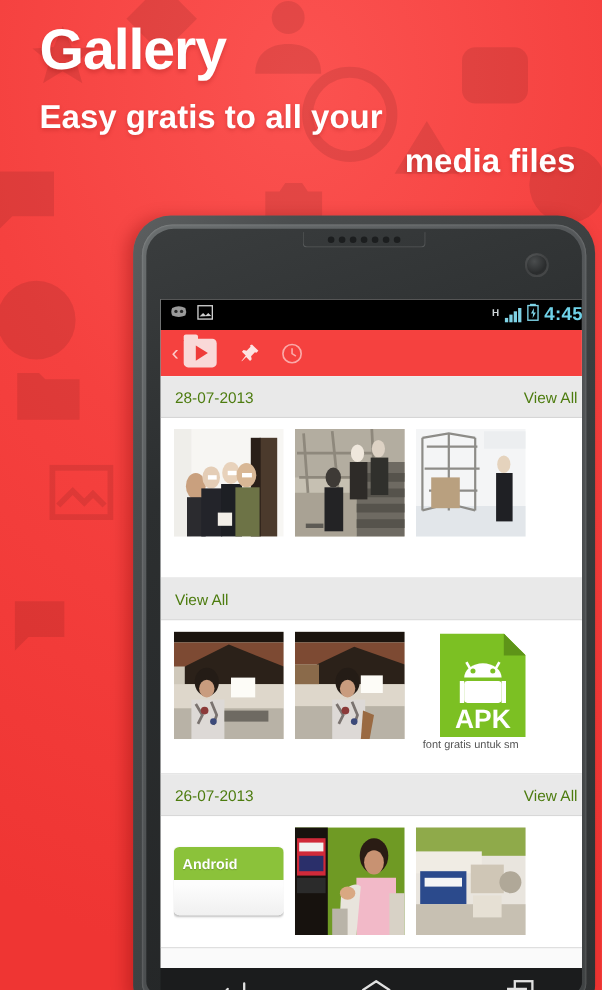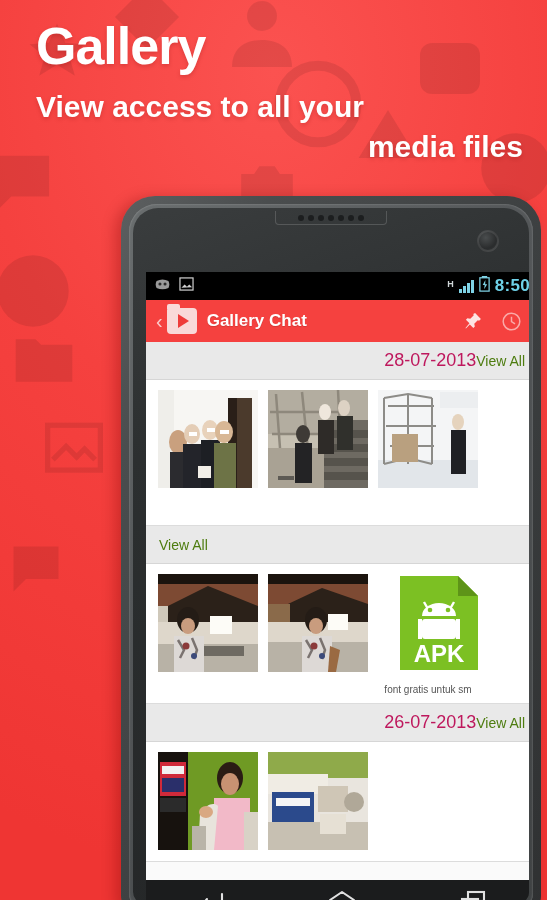--- a/index.html
+++ b/index.html
@@ -107,32 +107,32 @@
   #app-title{color:#fff;font-size:17px;font-weight:bold;flex:1;
     text-shadow:0 1px 1px rgba(0,0,0,.15);}
   .bar-action{margin-left:2px;padding:0 8px;display:flex;align-items:center;}
   
   #list{height:538px;background:#fafafa;overflow:hidden;}
   .date-header{
     height:38px;background:#e9e9e9;
     border-bottom:1px solid #d6d6d6;
     display:flex;align-items:center;padding:0 13px;box-sizing:border-box;
   }
-  .date-label{font-size:18px;color:#be185d;flex:1;text-align:right;}
+  .date-label{font-size:14px;color:#4d7c0f;flex:1;}
   .view-all{font-size:14px;color:#4d7c0f;}
   .thumb-row{
     background:#fff;border-bottom:1px solid #dcdcdc;
     display:flex;align-items:flex-start;gap:10px;
     padding:10px 0 10px 12px;box-sizing:border-box;
     overflow:hidden;
   }
   .thumb{width:100px;flex:0 0 auto;}
   .thumb .img{width:100px;height:98px;background:#fff;overflow:hidden;position:relative;}
   .thumb .cap{
-    font-size:10px;color:#555;margin-top:12px;
+    font-size:10px;color:#555;margin-top:0;
     white-space:nowrap;overflow:hidden;text-align:center;
   }
   .apk{
     background:#fff;display:flex;align-items:center;justify-content:flex-end;
   }
   .android-card{
     width:100px;height:62px;border-radius:5px;overflow:hidden;
     background:linear-gradient(180deg,#fdfdfd 55%,#f0f0f0 100%);
     box-shadow:0 1px 2px rgba(0,0,0,.25);
   }
@@ -222,21 +222,21 @@
   </div>
   <div class="wm" style="left:432px;top:246px;">
     <svg width="58" height="58" viewBox="0 0 24 24" fill="currentColor">
         <path d="M2 2h11l9 9-11 11-9-9z"></path>
       </svg>
   </div>
 </div>
 
 <div id="promo-text">
   <div id="promo-title">Gallery</div>
-  <div id="promo-sub1">View access to all your</div>
+  <div id="promo-sub1">Easy gratis to all your</div>
   <div id="promo-sub2">media files</div>
 </div>
 
 <div id="phone">
   <div id="phone-inner">
     <div id="phone-face">
 
       <div id="speaker">
         <i></i>
           <i></i>
@@ -274,30 +274,29 @@
                 <span style="height:10px"></span>
                 <span style="height:13px"></span>
             </span>
             <span>
               <svg width="11" height="16" viewBox="0 0 12 18">
                 <rect x="3" y="0" width="6" height="2" fill="#7fd3e6"></rect>
                 <rect x="0.8" y="2" width="10.4" height="15" fill="none" stroke="#7fd3e6" stroke-width="1.4"></rect>
                 <path d="M7 4.5L4 10h2.2L5.6 15 9 9.2H6.8z" fill="#7fd3e6"></path>
               </svg>
             </span>
-            <span id="status-time">8:50</span>
+            <span id="status-time">4:45</span>
           </div>
         </div>
 
         <div id="action-bar">
           <span id="back-caret">‹</span>
           <span id="app-icon">
             <span class="tri"></span>
           </span>
-          <span id="app-title">Gallery Chat</span>
           <span class="bar-action">
             <svg width="20" height="20" viewBox="0 0 24 24" fill="#fde3e2">
               <path d="M14.5 2.5l7 7-2.2 2.2-1.6-.6-4.2 4.2.7 3.4-1.8 1.8-4.2-4.2L3.5 21 3 20.5l4.7-5.8-4.2-4.2L5.3 8.7l3.4.7 4.2-4.2-.6-1.6z"></path>
             </svg>
           </span>
           <span class="bar-action">
             <svg width="21" height="21" viewBox="0 0 24 24" fill="none" stroke="rgba(255,255,255,.55)" stroke-width="1.7">
               <circle cx="12" cy="12" r="9.5"></circle>
                 <path d="M12 6.5V12l4 2.6"></path>
             </svg>
@@ -433,20 +432,27 @@
               </div>
               <div class="cap">font gratis untuk sm</div>
             </div>
           </div>
 
           <div class="date-header">
             <span class="date-label">26-07-2013</span>
             <span class="view-all">View All</span>
           </div>
           <div class="thumb-row" style="height:120px;">
+            <div class="thumb">
+              <div class="img" style="background:#fff;display:flex;align-items:center;">
+                <div class="android-card">
+                  <div class="top">Android</div>
+                </div>
+              </div>
+            </div>
             <div class="thumb">
               <div class="img">
                 <svg width="100" height="98" viewBox="0 0 100 98">
                   <rect width="100" height="98" fill="#6f9a24"></rect>
                   <rect width="30" height="98" fill="#17120e"></rect>
                   <rect x="2" y="10" width="26" height="34" fill="#d02a3a"></rect>
                   <rect x="4" y="14" width="22" height="8" fill="#f2f2f2"></rect>
                   <rect x="4" y="26" width="22" height="14" fill="#2a2f6a"></rect>
                   <rect x="2" y="46" width="26" height="14" fill="#2b2b2b"></rect>
                   <ellipse cx="72" cy="26" rx="13" ry="16" fill="#2a1c14"></ellipse>

